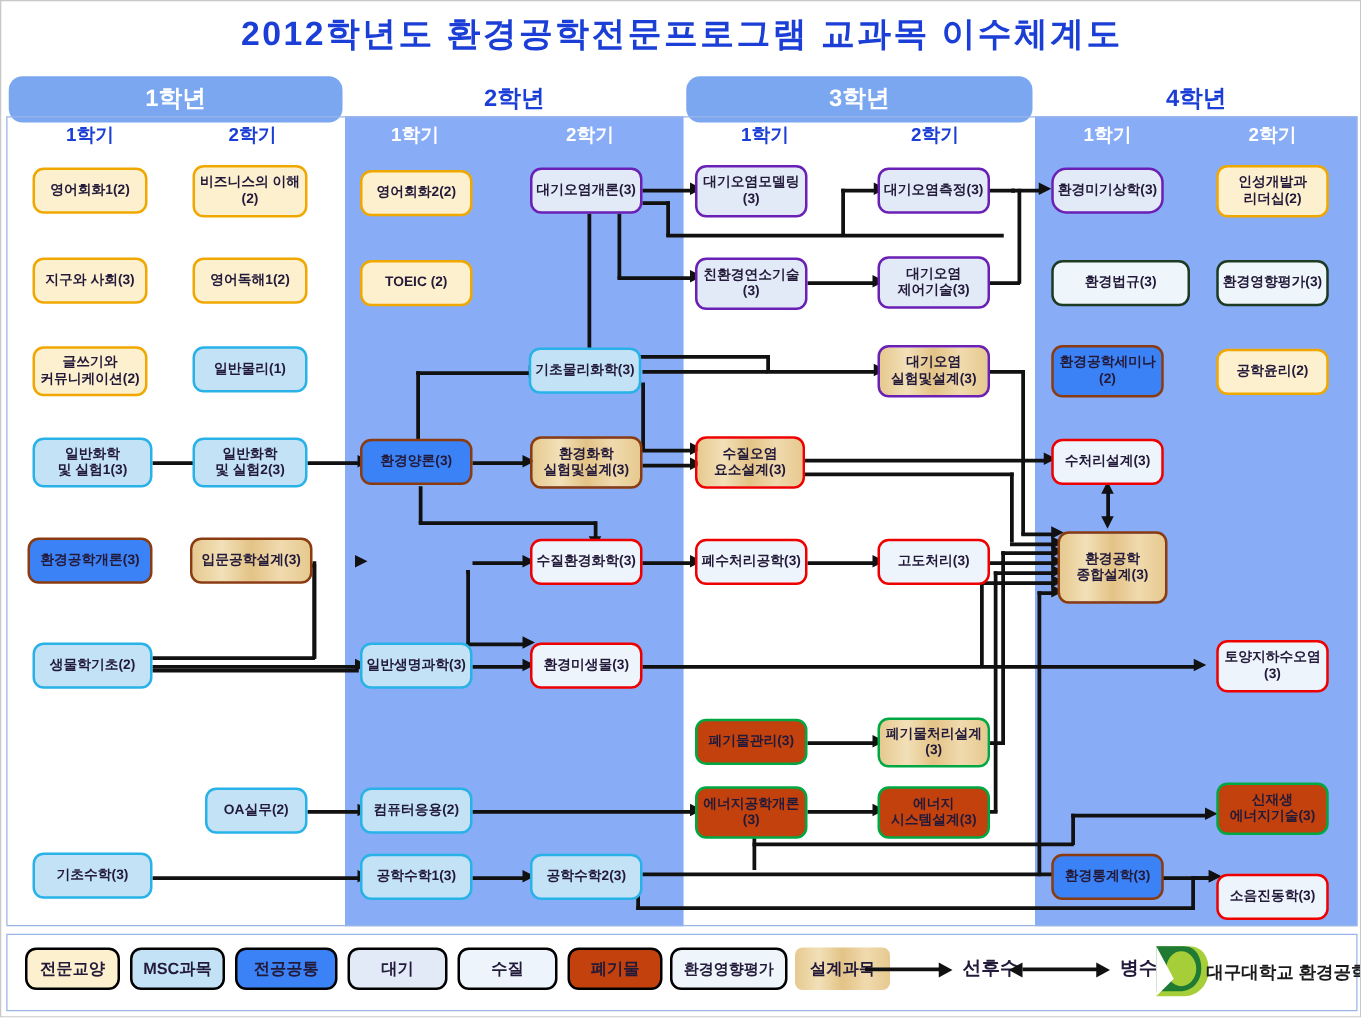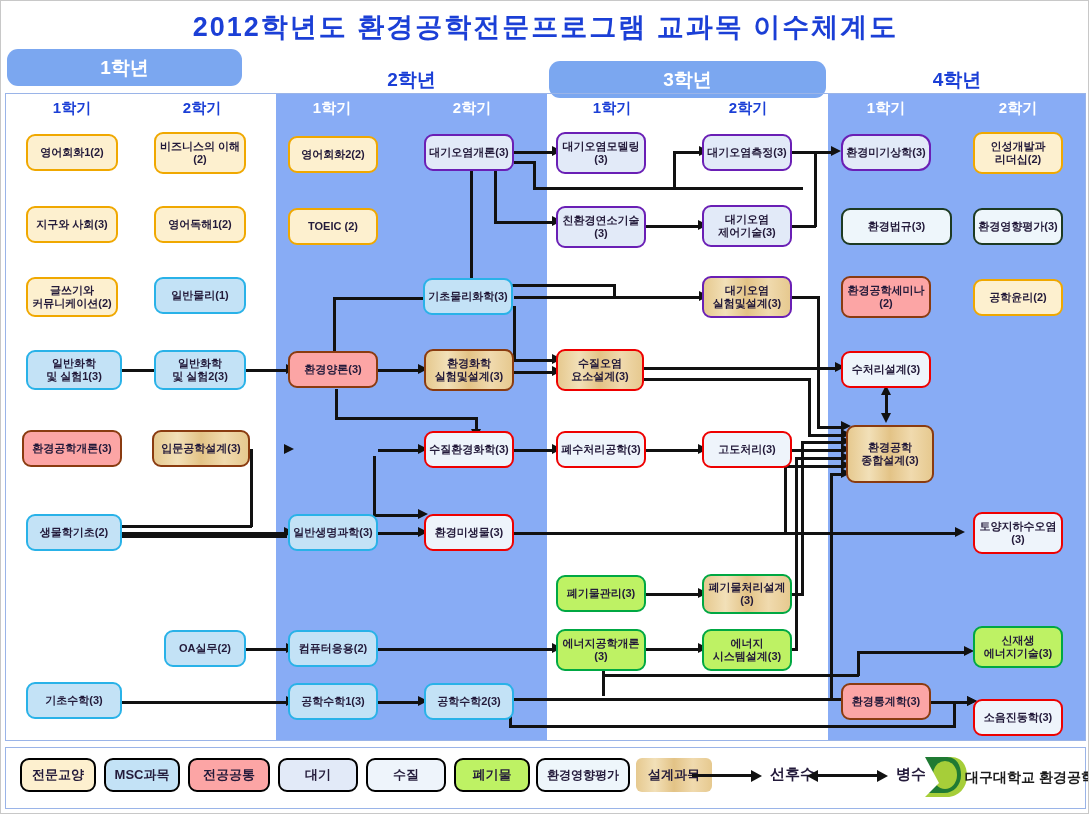--- a/index.html
+++ b/index.html
@@ -96,24 +96,24 @@
     font-weight:bold;
     color:#231a3a;
     line-height:1.15;
     padding:1px 2px;
     z-index:6;
     white-space:pre-line;
   }
   
   .cat-gen   { border-color:#f0a800; background:#fdf0cf; }  
   .cat-msc   { border-color:#29b2e8; background:#c3e2f6; }  
-  .cat-core  { border-color:#8a3b10; background:#fca5a5; }  
+  .cat-core  { border-color:#8a3b10; background:#3b82f6; }  
   .cat-air   { border-color:#6a1fb5; background:#e2eaf8; }  
   .cat-water { border-color:#ee0000; background:#eef4fb; }  
-  .cat-waste { border-color:#00a843; background:#bef264; }  
+  .cat-waste { border-color:#00a843; background:#c2410c; }  
   .cat-eia   { border-color:#1d3a22; background:#eef6fb; }  
   .design    { background:linear-gradient(90deg,#e6c98f,#f2e0b8,#e3c386,#f0daae,#e6c98f); }
 
   
   .ln{ position:absolute; background:#111; z-index:3; }
   .h{ height:2.5px; }
   .v{ width:2.5px; }
   .arrow{
     position:absolute;
     width:0; height:0;
@@ -180,21 +180,21 @@
 
 <div id="stage">
 
   <div class="year-body white" style="left:4px;width:271px;"></div>
   <div class="year-body blue" style="left:275px;width:271px;"></div>
   <div class="year-body white" style="left:546px;width:281px;"></div>
   <div class="year-body blue" style="left:827px;width:258px;"></div>
 
   <div id="title">2012학년도 환경공학전문프로그램 교과목 이수체계도</div>
 
-  <div class="year-banner filled" style="left:6px;top:48px;width:235px;">1학년</div>
+  <div class="year-banner filled" style="left:6px;top:60px;width:267px;">1학년</div>
   <div class="year-banner plain" style="left:277px;top:60px;width:267px;">2학년</div>
   <div class="year-banner filled" style="left:548px;top:60px;width:277px;">3학년</div>
   <div class="year-banner plain" style="left:829px;top:60px;width:254px;">4학년</div>
 
   <div class="sem-label on-white" style="left:11px;">1학기</div>
   <div class="sem-label on-white" style="left:141px;">2학기</div>
   <div class="sem-label on-blue" style="left:271px;">1학기</div>
   <div class="sem-label on-blue" style="left:411px;">2학기</div>
   <div class="sem-label on-white" style="left:551px;">1학기</div>
   <div class="sem-label on-white" style="left:687px;">2학기</div>

